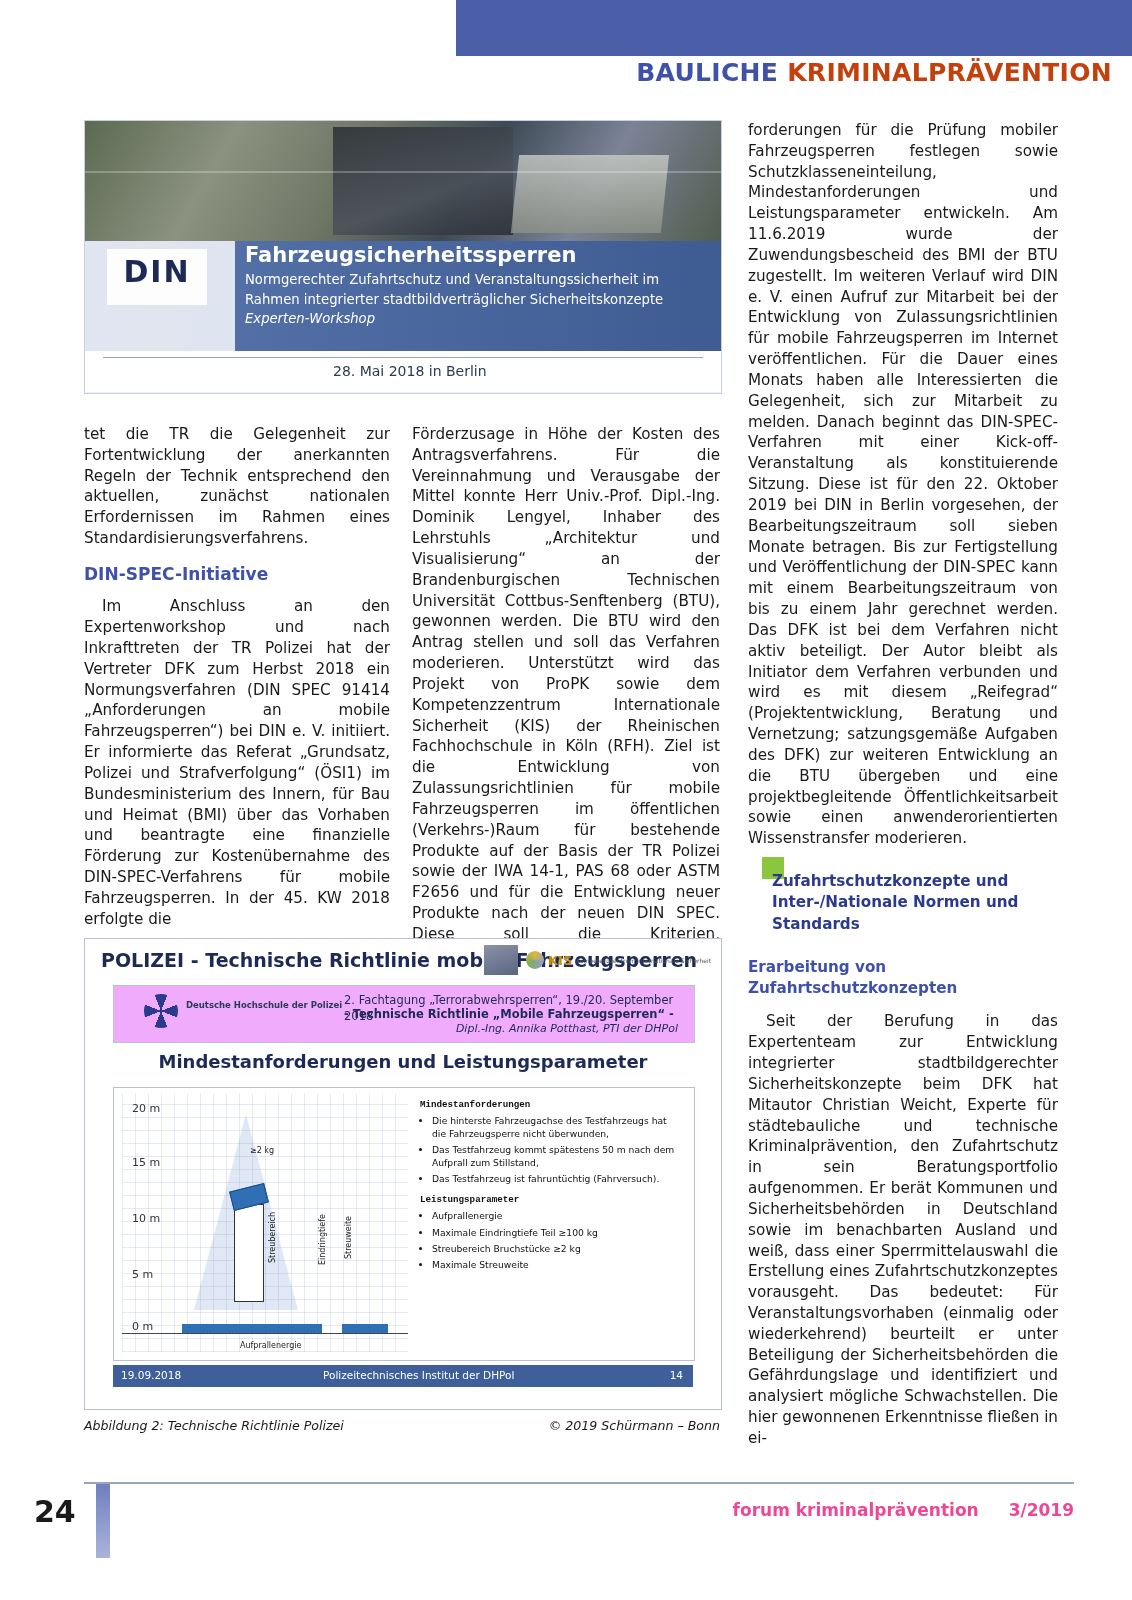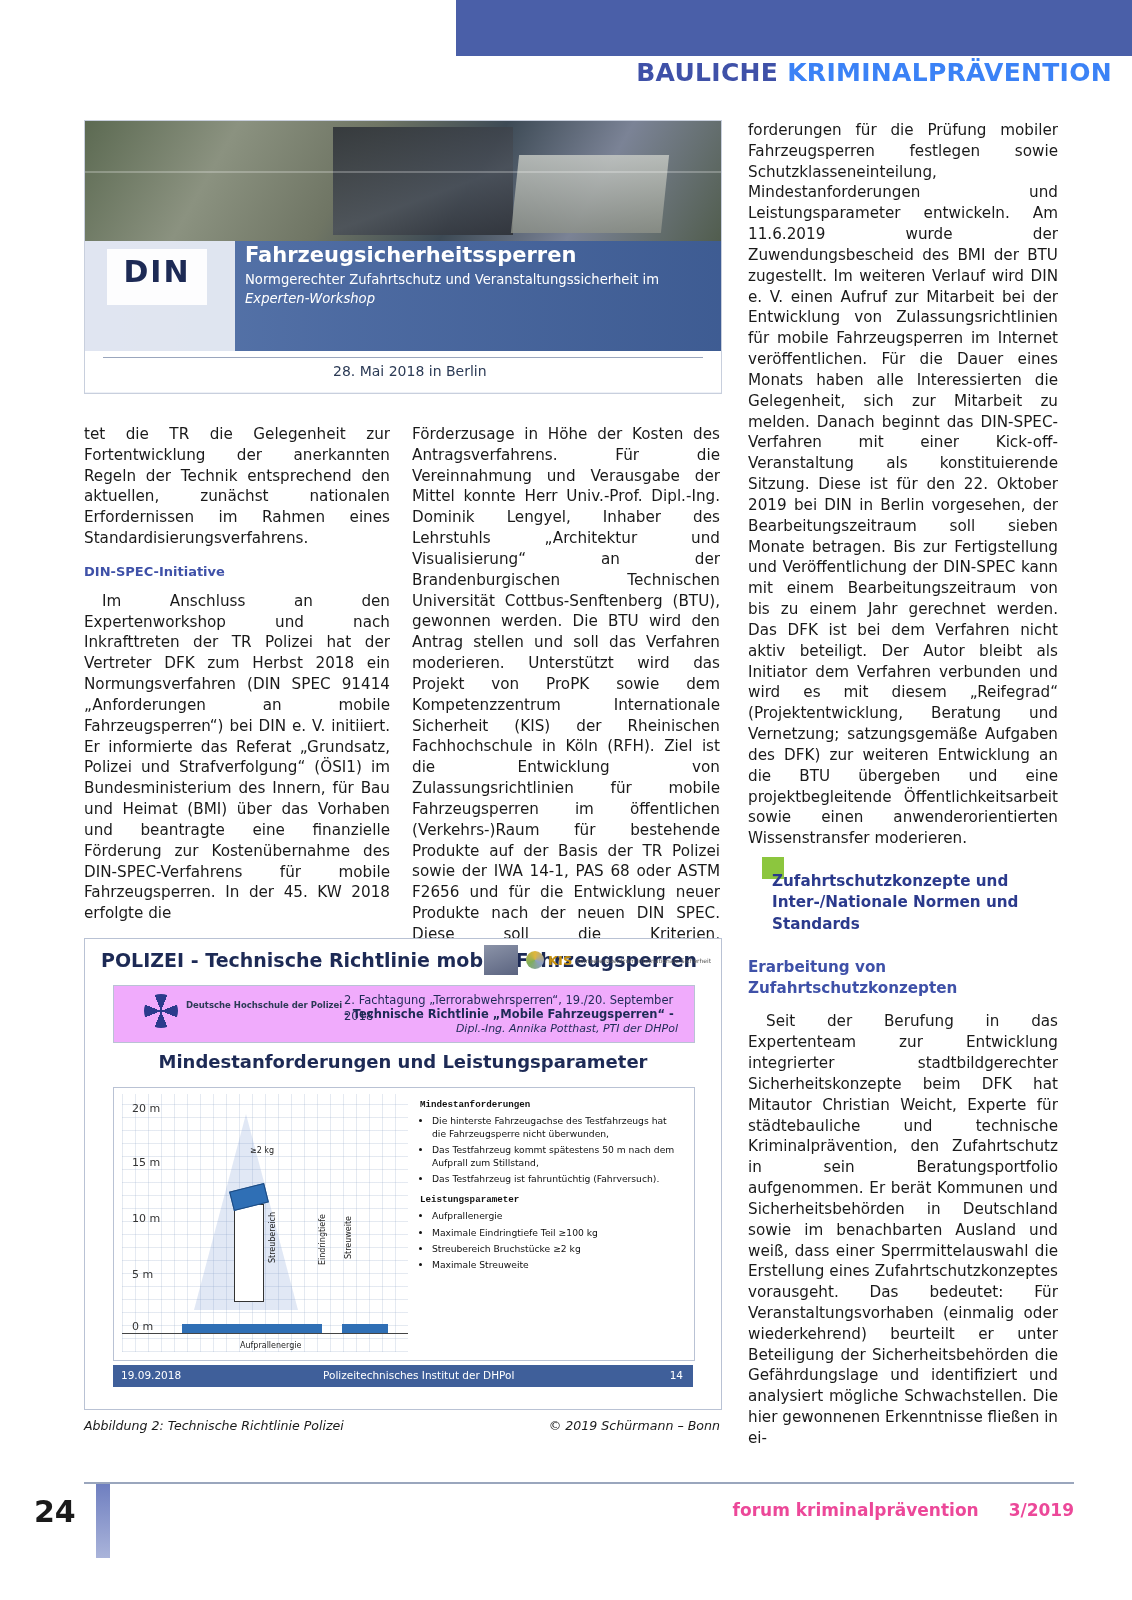--- a/index.html
+++ b/index.html
@@ -33,41 +33,41 @@
     height: 42px;
     text-align: right;
     font-size: 25px;
     font-weight: bold;
     letter-spacing: 0.3px;
     color: #2b3a8c;
     line-height: 34px;
     white-space: nowrap;
   }
   .header-title .part1 { color: #3f51a8; }
-  .header-title .part2 { color: #3b82f6; }
+  .header-title .part2 { color: #c2410c; }
 
   
   .col {
     position: absolute;
     font-size: 15.2px;
     line-height: 1.37;
     text-align: justify;
     color: #1a1a1a;
   }
   .col p { margin: 0 0 0 0; }
   .col p.indent { text-indent: 18px; }
 
   .col1 { left: 84px; top: 424px; width: 306px; }
   .col2 { left: 412px; top: 424px; width: 308px; }
   .col3 { left: 748px; top: 120px; width: 310px; }
 
   .subhead {
     color: #3f51a8;
     font-weight: bold;
-    font-size: 13px;
+    font-size: 17px;
     margin: 14px 0 10px 0;
     text-align: left;
   }
 
   
   .green-head-wrap {
     position: relative;
     margin-top: 22px;
     margin-bottom: 4px;
   }
@@ -422,20 +422,21 @@
     <div class="dark-box"></div>
     <div class="veh"></div>
     <div class="wire"></div>
   </div>
   <div class="fig1-band"></div>
   <div class="fig1-left-strip"></div>
   <div class="fig1-din">DIN</div>
   <div class="fig1-txt">
     <div class="t1">Fahrzeugsicherheitssperren</div>
     <div class="t2">Normgerechter Zufahrtschutz und Veranstaltungssicherheit im</div>
+    <div class="t2">Rahmen integrierter stadtbildverträglicher Sicherheitskonzepte</div>
     <div class="t3">Experten-Workshop</div>
   </div>
   <div class="fig1-foot">
     <div class="line"></div>
     <div class="date">28. Mai 2018 in Berlin</div>
   </div>
 </div>
 
 <div class="col col1">
   <p>tet die TR die Gelegenheit zur Fortentwicklung der anerkannten Regeln der Technik entsprechend den aktuellen, zunächst nationalen Erfordernissen im Rahmen eines Standardisierungsverfahrens.</p>

